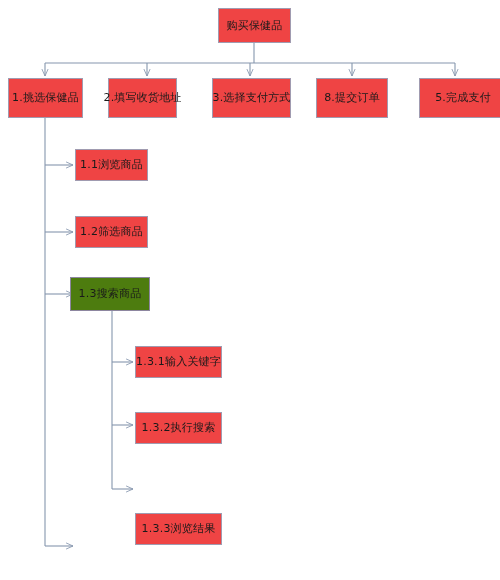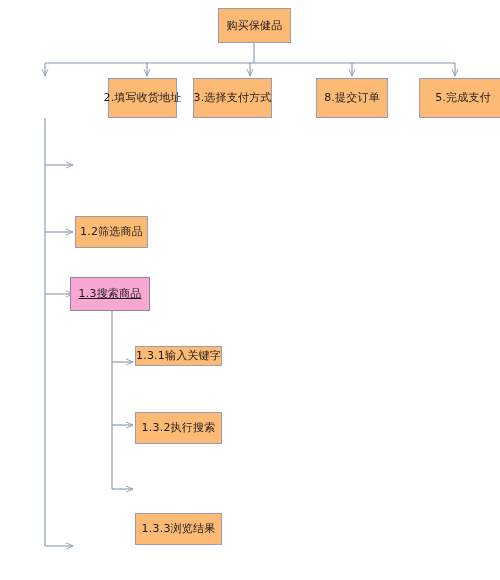--- a/index.html
+++ b/index.html
@@ -17,36 +17,35 @@
   #canvas {
     position: absolute;
     left: 0;
     top: 0;
     width: 500px;
     height: 580px;
   }
   .node {
     position: absolute;
     box-sizing: border-box;
-    background: #fdba74;
+    background: #ef4444;
     border: 1px solid #a09bb0;
     display: flex;
     align-items: center;
     justify-content: center;
     color: #1a1a1a;
     font-size: 11px;
     line-height: 1.2;
     letter-spacing: 0.2px;
     white-space: nowrap;
     text-align: center;
   }
   .node.highlight {
-    background: #f9a8d4;
+    background: #4d7c0f;
     border-color: #8d86a0;
-    text-decoration: underline;
   }
   .node-label {
     display: block;
     pointer-events: none;
   }
   svg#edges {
     position: absolute;
     left: 0;
     top: 0;
     width: 500px;
@@ -91,41 +90,47 @@
     <path d="M 112 311 L 112 489"></path>
     <path d="M 112 362 L 133 362" marker-end="url(#arrow)"></path>
     <path d="M 112 425 L 133 425" marker-end="url(#arrow)"></path>
     <path d="M 112 489 L 133 489" marker-end="url(#arrow)"></path>
   </svg>
 
   <div class="node" style="left:218px; top:8px; width:73px; height:35px;">
     <span class="node-label">购买保健品</span>
   </div>
 
+  <div class="node" style="left:8px; top:78px; width:75px; height:40px;">
+    <span class="node-label">1.挑选保健品</span>
+  </div>
   <div class="node" style="left:108px; top:78px; width:69px; height:40px;">
     <span class="node-label">2.填写收货地址</span>
   </div>
-  <div class="node" style="left:193px; top:78px; width:79px; height:40px;">
+  <div class="node" style="left:212px; top:78px; width:79px; height:40px;">
     <span class="node-label">3.选择支付方式</span>
   </div>
   <div class="node" style="left:316px; top:78px; width:72px; height:40px;">
     <span class="node-label">8.提交订单</span>
   </div>
   <div class="node" style="left:419px; top:78px; width:88px; height:40px;">
     <span class="node-label">5.完成支付</span>
   </div>
 
+  <div class="node" style="left:75px; top:149px; width:73px; height:32px;">
+    <span class="node-label">1.1浏览商品</span>
+  </div>
   <div class="node" style="left:75px; top:216px; width:73px; height:32px;">
     <span class="node-label">1.2筛选商品</span>
   </div>
   <div class="node highlight" style="left:70px; top:277px; width:80px; height:34px;">
     <span class="node-label">1.3搜索商品</span>
   </div>
 
-  <div class="node" style="left:135px; top:346px; width:87px; height:20px;justify-content:flex-end;">
+  <div class="node" style="left:135px; top:346px; width:87px; height:32px;justify-content:flex-end;">
     <span class="node-label">1.3.1输入关键字</span>
   </div>
   <div class="node" style="left:135px; top:412px; width:87px; height:32px;">
     <span class="node-label">1.3.2执行搜索</span>
   </div>
   <div class="node" style="left:135px; top:473px; width:87px; height:32px;margin-top:40px;">
     <span class="node-label">1.3.3浏览结果</span>
   </div>
 
 </div>

